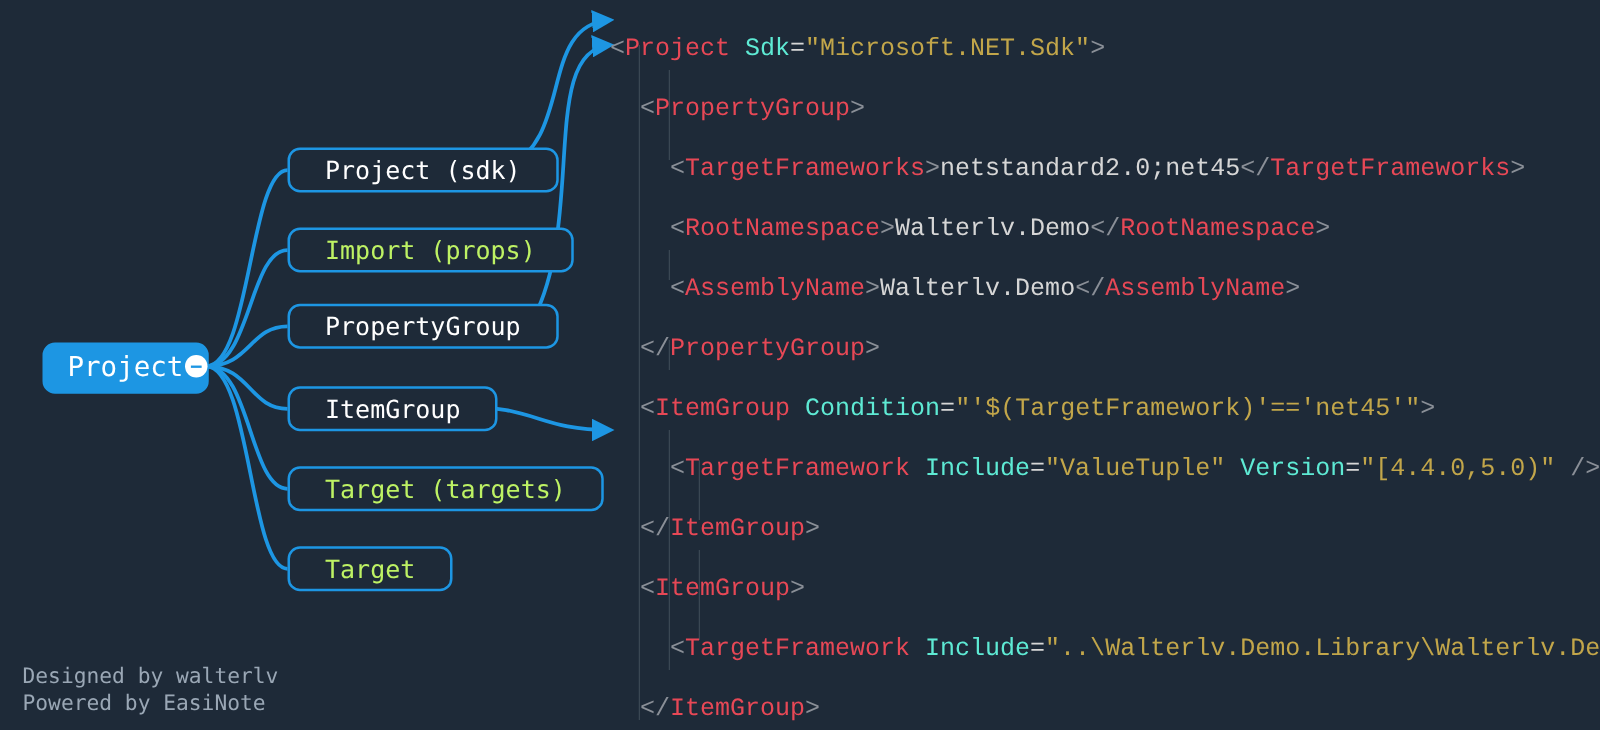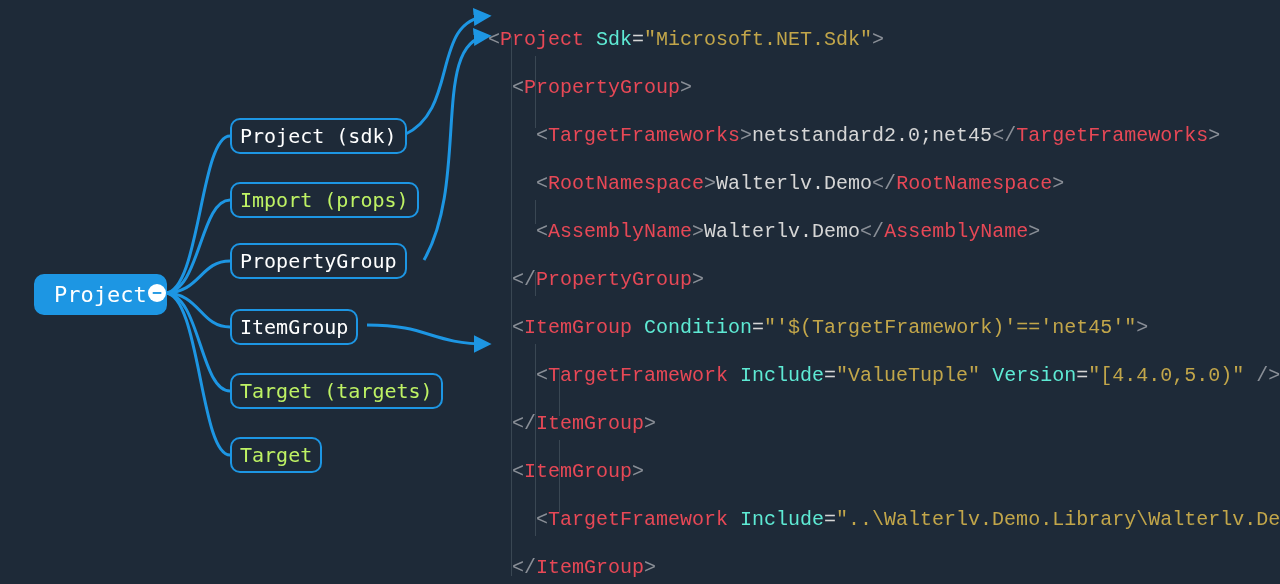--- a/index.html
+++ b/index.html
@@ -1,18 +1,18 @@
 <!DOCTYPE html>
 <html><head>
 <meta charset="utf-8">
 <style>
 html,body{margin:0;padding:0;width:1280px;height:584px;background:#1e2a38;font-family:"Segoe UI","Microsoft YaHei",Consolas,monospace;overflow:hidden}
 body{position:relative}
 svg.wires{position:absolute;left:0;top:0;pointer-events:none}
-.node{position:absolute;box-sizing:border-box;border:2px solid #1d96e3;border-radius:10px;background:#1e2a38;padding:4px 8px;font-size:20px;white-space:nowrap}
+.node{position:absolute;box-sizing:border-box;border:2px solid #1d96e3;border-radius:10px;background:#1e2a38;padding:4px 28px;font-size:20px;white-space:nowrap}
 .node.root{background:#1d96e3;color:#fff;border-color:#1d96e3;font-size:22px;padding:6px 18px}
 .node.active{color:#fff}
 .node.muted{color:#bef264}
 .collapse{position:absolute;width:18px;height:18px;border-radius:50%;background:#fff;color:#1d96e3;font-weight:700;font-size:16px;line-height:16px;text-align:center;display:flex;align-items:center;justify-content:center}
 .code{position:absolute;left:488px;top:4px;font-family:Consolas,"Courier New",monospace;font-size:20px;line-height:24px;color:#d6d6d6;white-space:pre}
 .code .line{display:block}
 .tag{color:#e74856}
 .attr{color:#5eead4}
 .val{color:#c2a64a}
 .txt{color:#d6d6d6}
@@ -84,13 +84,15 @@
 
 
 
 
 
 
 
 </div>
 
 <div class="footer">
+  <div>Designed by walterlv</div>
+  <div>Powered by EasiNote</div>
 </div>
 
 </body></html>

